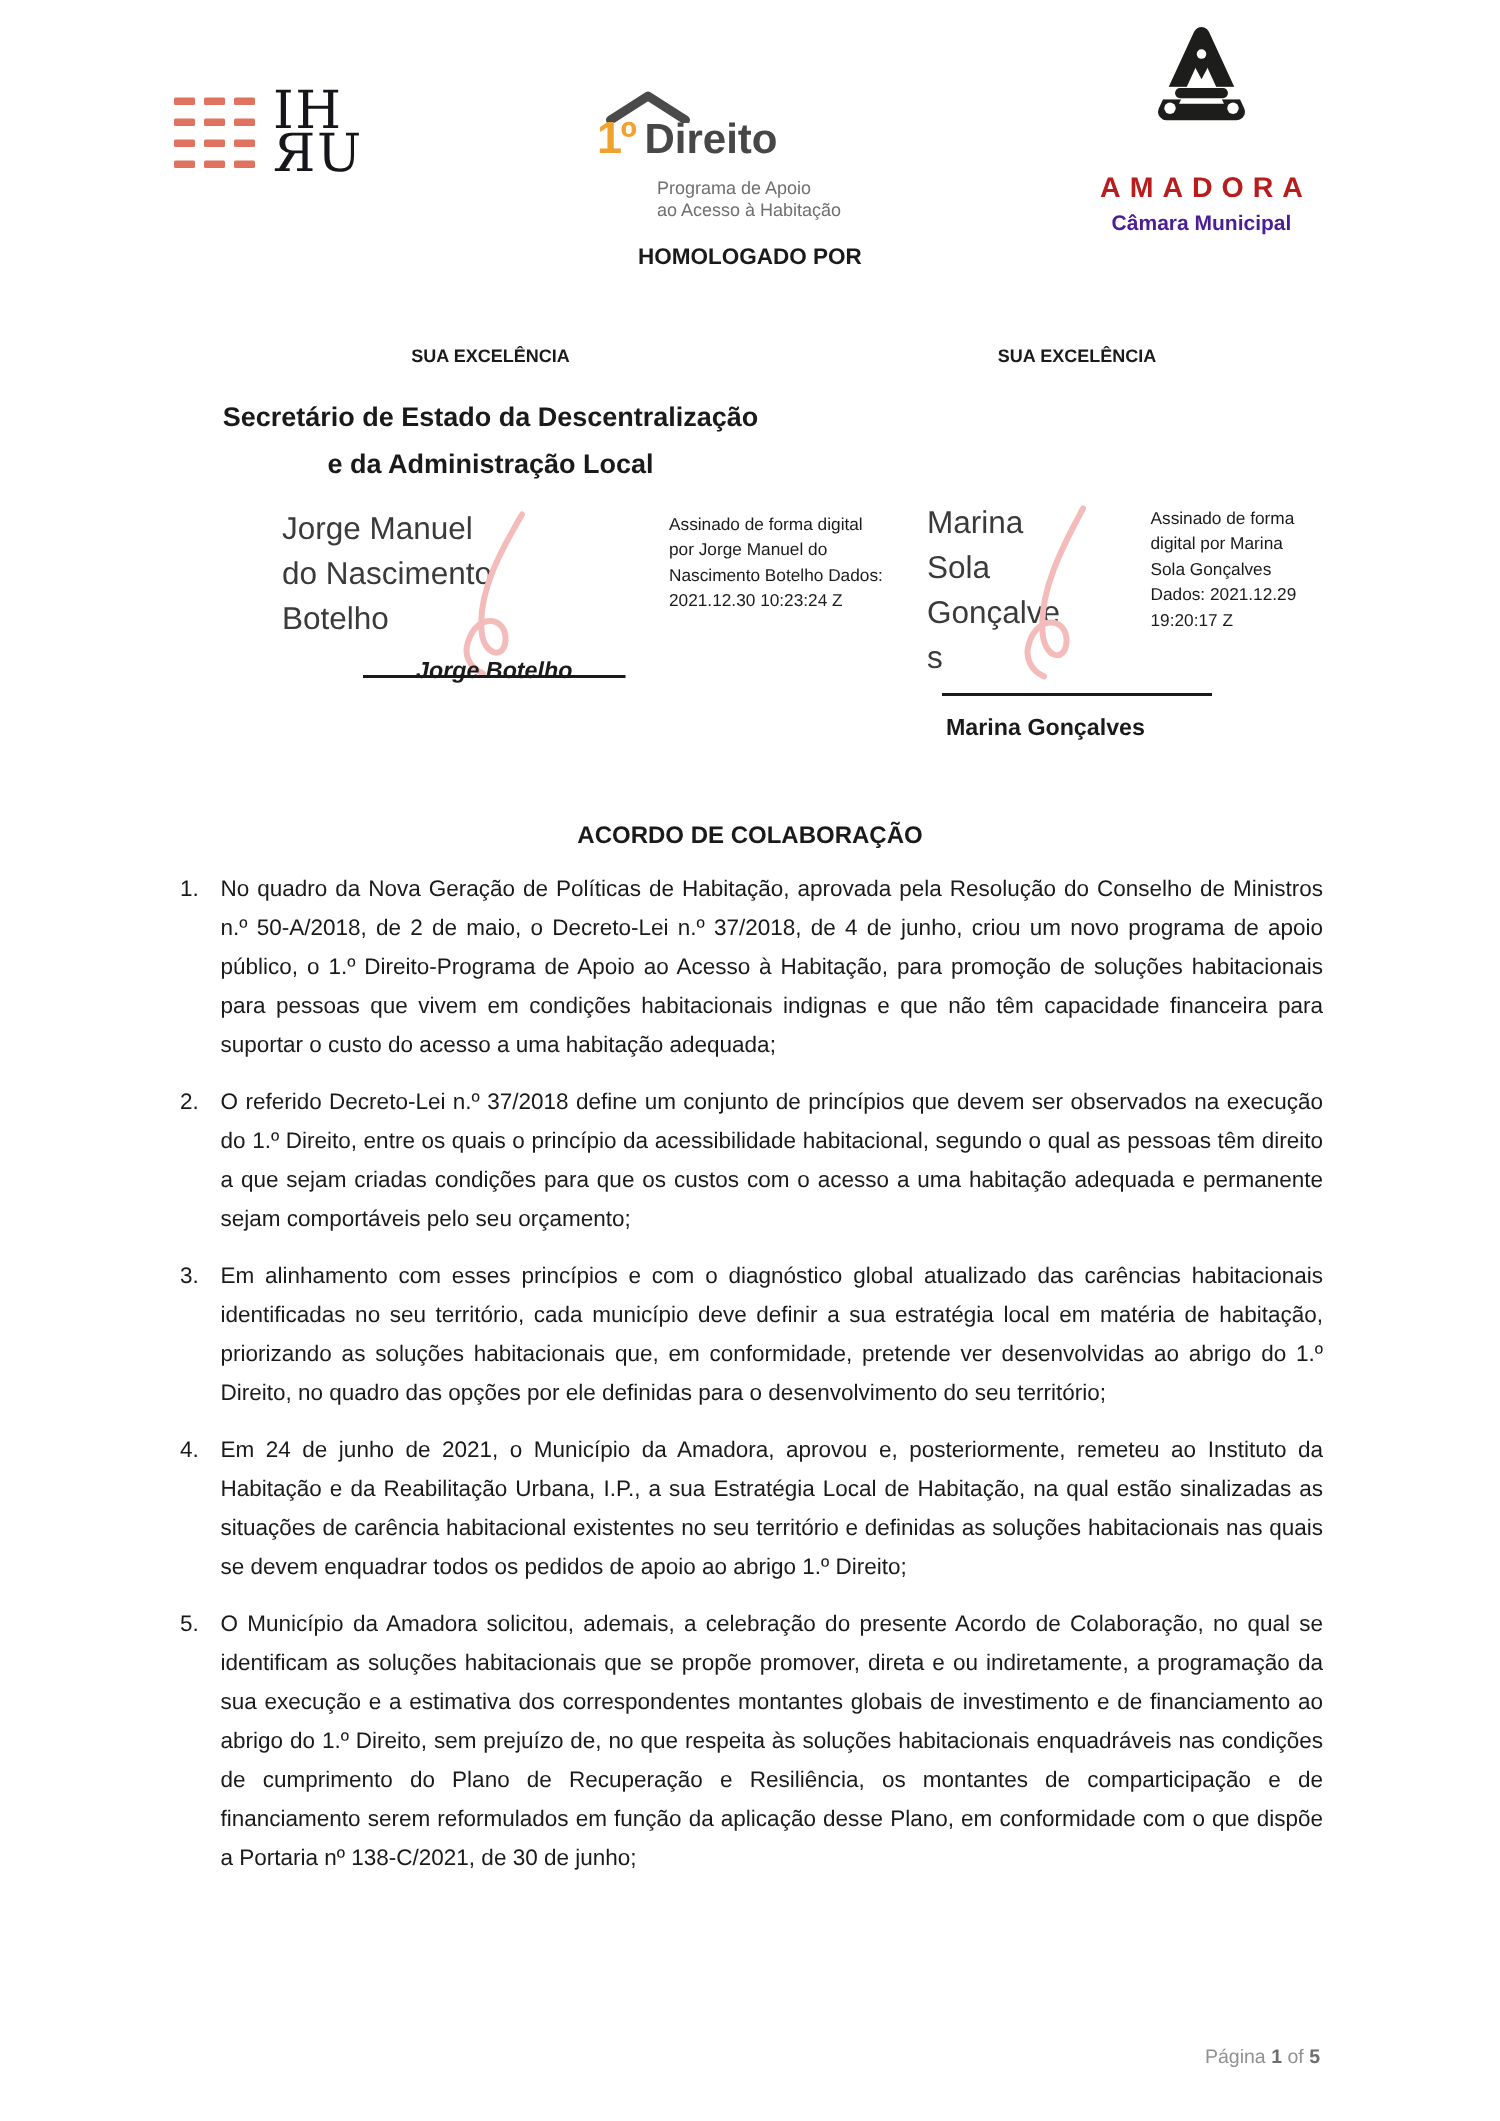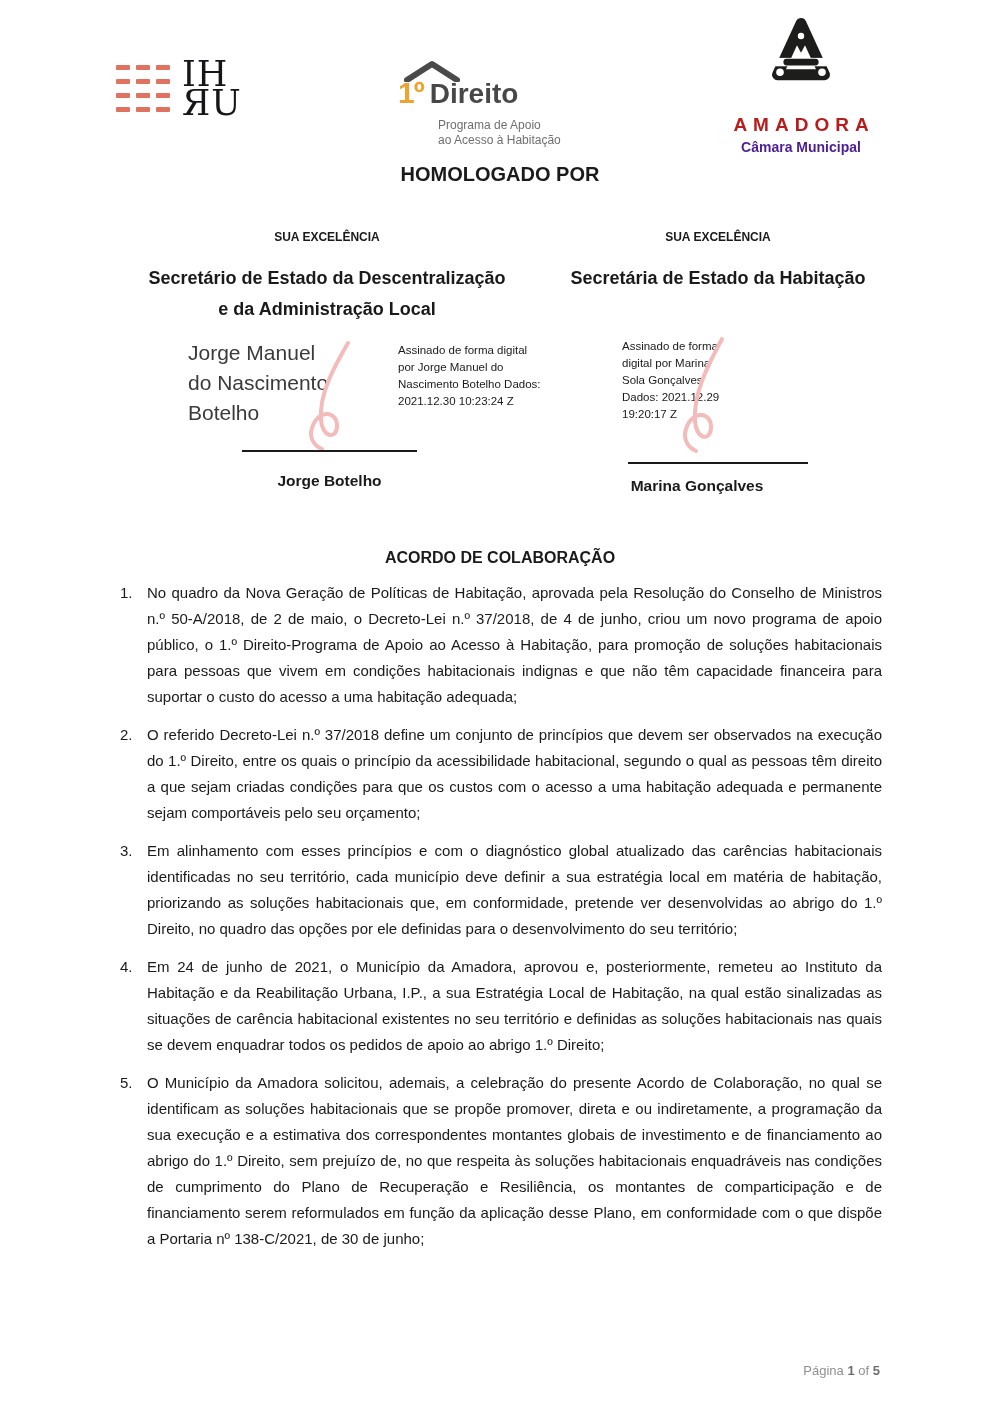--- a/index.html
+++ b/index.html
@@ -50,30 +50,30 @@
   }
   .amadora-title {
     margin-top: 20px; font-size: 19px; font-weight: 600;
     letter-spacing: 6px; color: #b91c1c; padding-left: 6px;
   }
   .amadora-sub { margin-top: 3px; font-size: 14px; font-weight: bold; color: #4c1d95; }
 
   
   .homologado {
     position: absolute; left: 0; top: 163px; width: 100%;
-    text-align: center; font-weight: bold; font-size: 20px;
+    text-align: center; font-weight: bold; font-size: 15px;
   }
   .col-left  { position: absolute; left: 120px; width: 414px; text-align: center; }
   .col-right { position: absolute; left: 550px; width: 336px; text-align: center; }
   .salutation { top: 230px; font-weight: bold; font-size: 12px; }
   .role { top: 263px; font-weight: bold; font-size: 18px; line-height: 31px; }
   .role .role-inner { display: inline-block; max-width: 372px; }
 
   
-  .sig-stamp { position: absolute; display: flex; }
+  .sig-stamp { position: absolute; display: flex; gap: 48px; }
   .sig-stamp-left  { left: 188px; top: 338px; }
   .sig-stamp-right { left: 618px; top: 334px; }
   .sig-bigname {
     font-size: 21px; line-height: 30px; color: #3a3a3a;
     text-align: left; overflow-wrap: break-word;
   }
   .sig-stamp-left  .sig-bigname { width: 150px; }
   .sig-stamp-right .sig-bigname { width: 97px; }
   .sig-details {
     font-size: 11.5px; line-height: 17px; color: #1a1a1a;
@@ -82,21 +82,21 @@
   .sig-stamp-left  .sig-details { width: 148px; margin-left: 60px; }
   .sig-stamp-right .sig-details { width: 102px; margin-left: 4px; }
   .sig-flourish { position: absolute; pointer-events: none; }
   .sig-stamp-left  .sig-flourish { left: 118px; top: 2px; }
   .sig-stamp-right .sig-flourish { left: 62px; top: 2px; }
 
   .sig-line { position: absolute; border-top: 2px solid #1a1a1a; }
   .sig-line-left  { left: 242px; top: 450px; width: 175px; }
   .sig-line-right { left: 628px; top: 462px; width: 180px; }
   .sig-name { position: absolute; text-align: center; font-weight: bold; font-size: 15.5px; }
-  .sig-name-left  { left: 242px; top: 472px; width: 175px; }
+  .sig-name-left  { left: 242px; top: 439px; width: 175px; font-style: italic; }
   .sig-name-right { left: 607px; top: 477px; width: 180px; }
 
   
   .agreement-title {
     position: absolute; left: 0; top: 549px; width: 100%;
     text-align: center; font-weight: bold; font-size: 16px;
   }
   .clauses { position: absolute; left: 120px; top: 580px; width: 762px; }
   .clause { display: flex; margin-bottom: 12px; }
   .clause-num {
@@ -167,33 +167,31 @@
   </div>
 
   <div class="homologado">HOMOLOGADO POR</div>
 
   <div class="col-left salutation" style="top:230px;">SUA EXCELÊNCIA</div>
   <div class="col-right salutation" style="top:230px;">SUA EXCELÊNCIA</div>
 
   <div class="col-left role" style="top:263px;">
     <span class="role-inner">Secretário de Estado da Descentralização e da Administração Local</span>
   </div>
-  <div class="col-right role" style="top:263px;">
-    <span class="role-inner">Secretária de Estado da Habitação</span>
-  </div>
 
   <div class="sig-stamp sig-stamp-left">
     <div class="sig-bigname">Jorge Manuel do Nascimento Botelho</div>
     <svg class="sig-flourish" width="46" height="112" viewBox="0 0 46 112">
       <path d="M42 3 C 28 27, 13 54, 15 80 C 16 97, 30 100, 31 87 C 32 71, 12 68, 6 88 C 3 97, 7 105, 16 109" fill="none" stroke="#f3bcba" stroke-width="4" stroke-linecap="round"></path>
     </svg>
     <div class="sig-details">Assinado de forma digital por Jorge Manuel do Nascimento Botelho Dados: 2021.12.30 10:23:24 Z</div>
   </div>
 
   <div class="sig-stamp sig-stamp-right">
+    <div class="sig-bigname">Marina Sola Gonçalves</div>
     <svg class="sig-flourish" width="46" height="118" viewBox="0 0 46 118">
       <path d="M42 3 C 28 29, 13 58, 15 85 C 16 103, 30 106, 31 92 C 32 76, 12 73, 6 93 C 3 102, 7 111, 16 115" fill="none" stroke="#f3bcba" stroke-width="4" stroke-linecap="round"></path>
     </svg>
     <div class="sig-details">Assinado de forma digital por Marina Sola Gonçalves Dados: 2021.12.29 19:20:17 Z</div>
   </div>
 
   <div class="sig-line sig-line-left"></div>
   <div class="sig-name sig-name-left">Jorge Botelho</div>
   <div class="sig-line sig-line-right"></div>
   <div class="sig-name sig-name-right">Marina Gonçalves</div>

